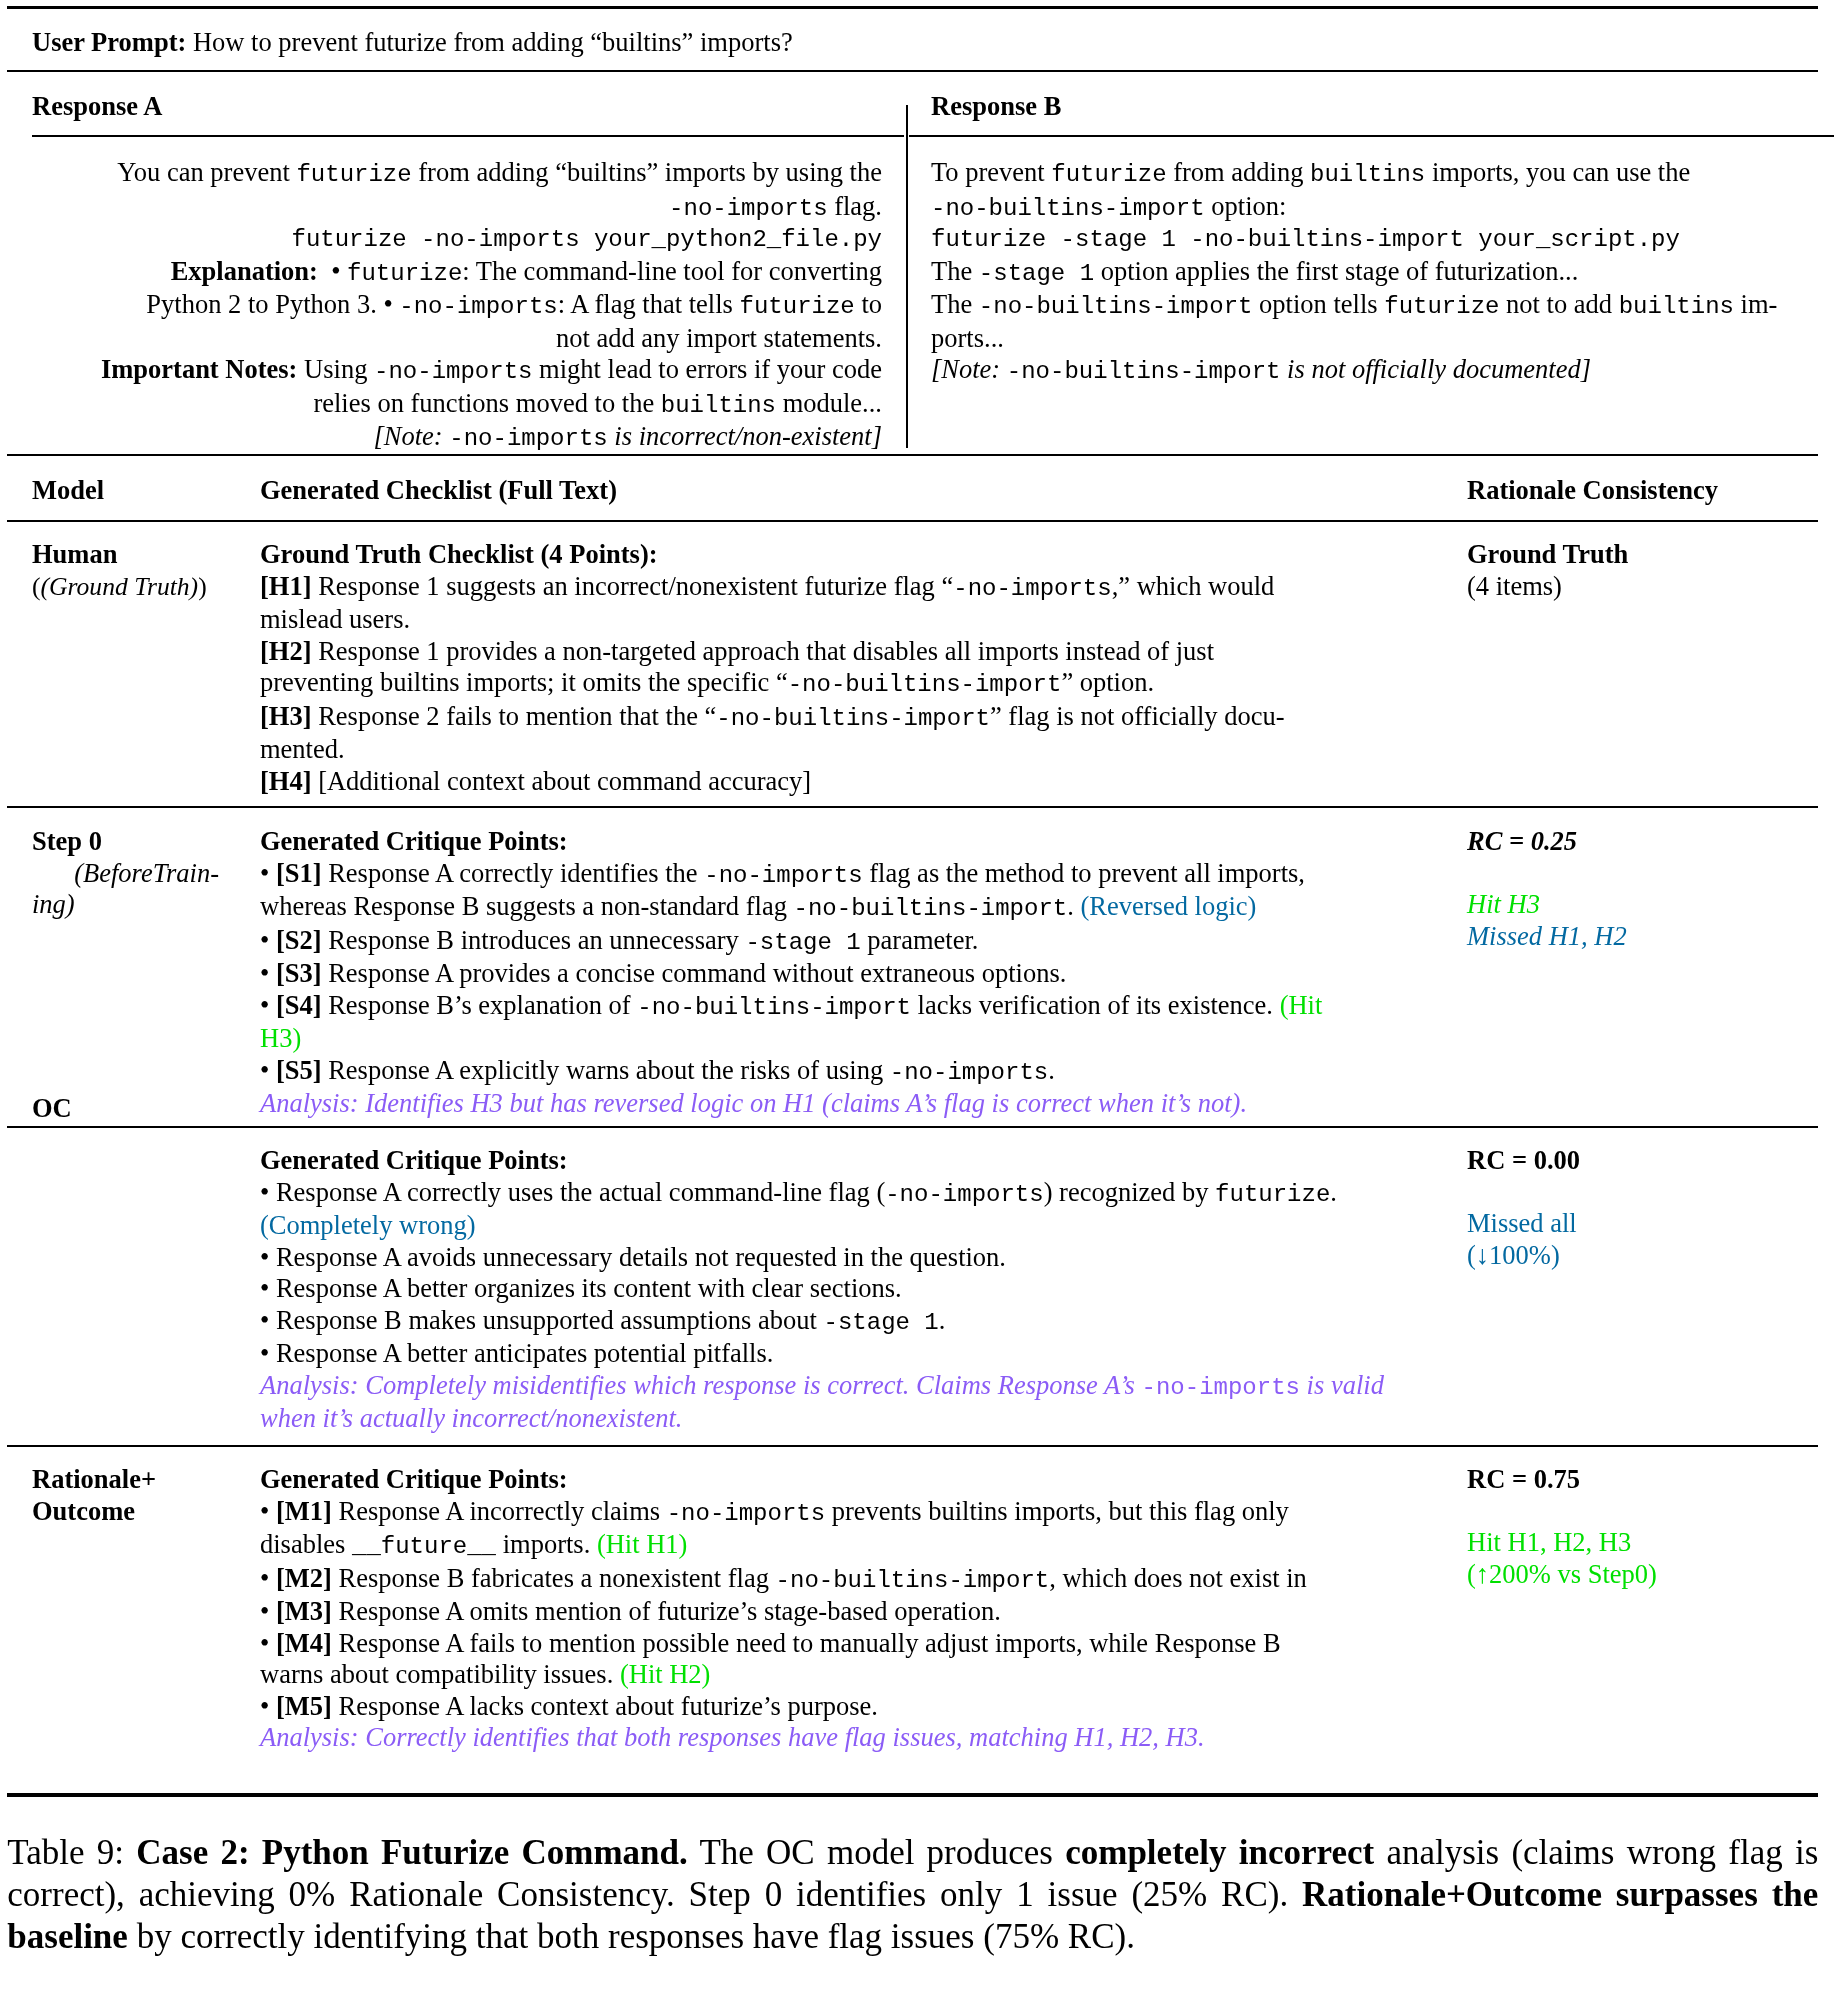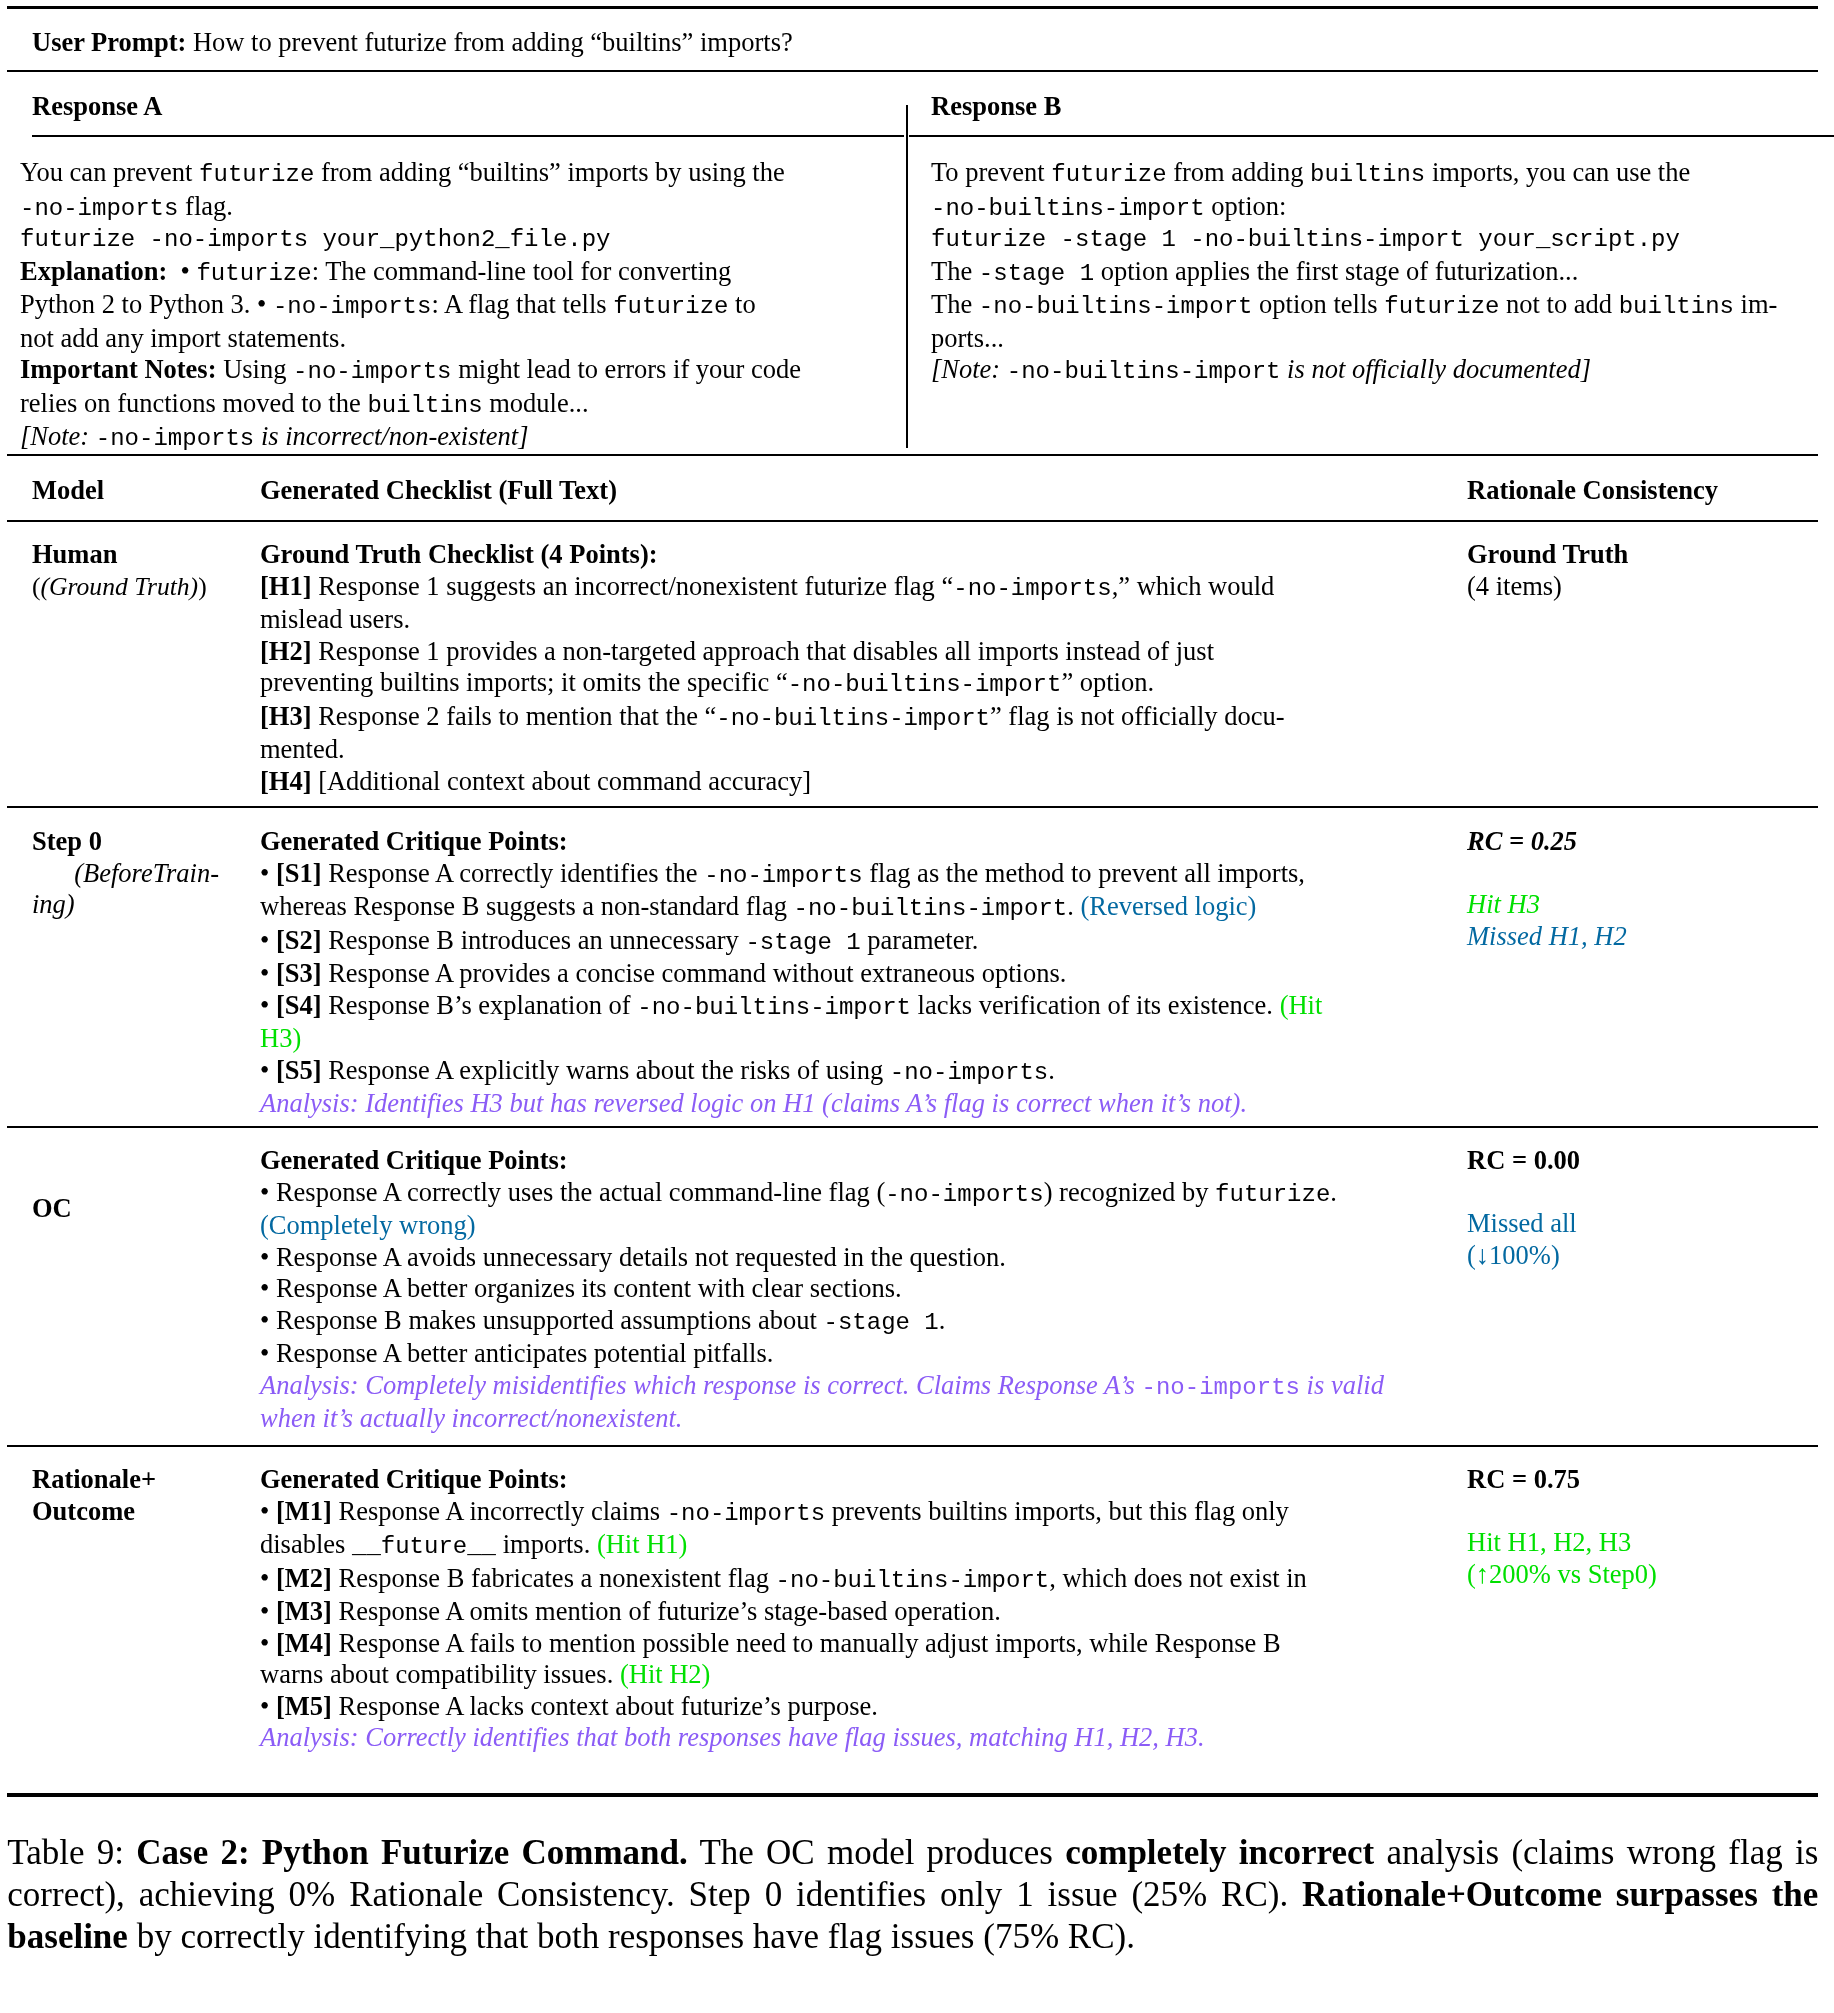--- a/index.html
+++ b/index.html
@@ -40,21 +40,21 @@
 <div class="rule thin" style="top:1445px;width:1811px;"></div>
 <div class="rule thick" style="top:1793px;width:1811px;"></div>
 
 <div class="cell" style="left:32px;top:27.4px;">
   <span class="line"><b>User Prompt:</b> <span>How to prevent futurize from adding “builtins” imports?</span></span>
 </div>
 
 <div class="cell" style="left:32px;top:91px;">
   <b>Response A</b>
 </div>
-<div class="cell" style="left:20px;top:157px;width:850px;">
+<div class="cell" style="left:32px;top:157px;width:850px;text-align:right;">
   <span class="line"><span>You can prevent </span><span class="mono">futurize</span><span> from adding “builtins” imports by using the</span></span>
   <span class="line"><span class="mono">-no-imports</span><span> flag.</span></span>
   <span class="line mono">futurize -no-imports your_python2_file.py</span>
   <span class="line"><b>Explanation:</b> &nbsp;• <span class="mono">futurize</span><span>: The command-line tool for converting</span></span>
   <span class="line"><span>Python 2 to Python 3. • </span><span class="mono">-no-imports</span><span>: A flag that tells </span><span class="mono">futurize</span><span> to</span></span>
   <span class="line">not add any import statements.</span>
   <span class="line"><b>Important Notes:</b><span> Using </span><span class="mono">-no-imports</span><span> might lead to errors if your code</span></span>
   <span class="line"><span>relies on functions moved to the </span><span class="mono">builtins</span><span> module...</span></span>
   <span class="line it"><span>[Note: </span><span class="mono" style="font-style:normal">-no-imports</span><span> is incorrect/non-existent]</span></span>
 </div>
@@ -114,21 +114,21 @@
   <span class="line">• <b>[S5]</b><span> Response A explicitly warns about the risks of using </span><span class="mono">-no-imports</span><span>.</span></span>
   <span class="line gray">Analysis: Identifies H3 but has reversed logic on H1 (claims A’s flag is correct when it’s not).</span>
 </div>
 <div class="cell" style="left:1467px;top:826px;font-style:italic;">
   <span class="line b">RC = 0.25</span>
   <span class="line">&nbsp;</span>
   <span class="line green">Hit H3</span>
   <span class="line red">Missed H1, H2</span>
 </div>
 
-<div class="cell" style="left:32px;top:1193px;">
+<div class="cell" style="left:32px;top:1093px;">
   <span class="line b">OC</span>
 </div>
 <div class="cell" style="left:260px;top:1145px;width:1160px;">
   <span class="line b">Generated Critique Points:</span>
   <span class="line"><span>• Response A correctly uses the actual command-line flag (</span><span class="mono">-no-imports</span><span>) recognized by </span><span class="mono">futurize</span><span>.</span></span>
   <span class="line red">(Completely wrong)</span>
   <span class="line">• Response A avoids unnecessary details not requested in the question.</span>
   <span class="line">• Response A better organizes its content with clear sections.</span>
   <span class="line"><span>• Response B makes unsupported assumptions about </span><span class="mono">-stage 1</span><span>.</span></span>
   <span class="line">• Response A better anticipates potential pitfalls.</span>

